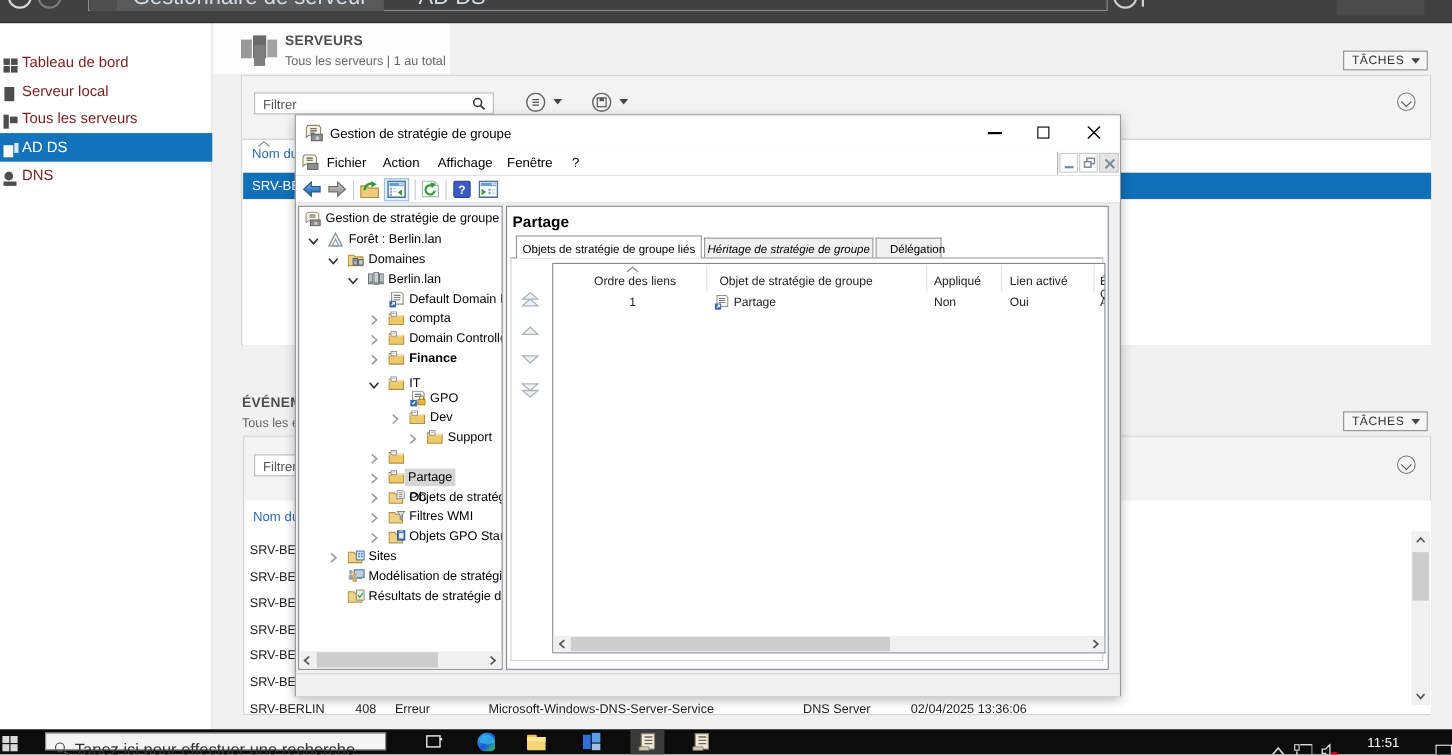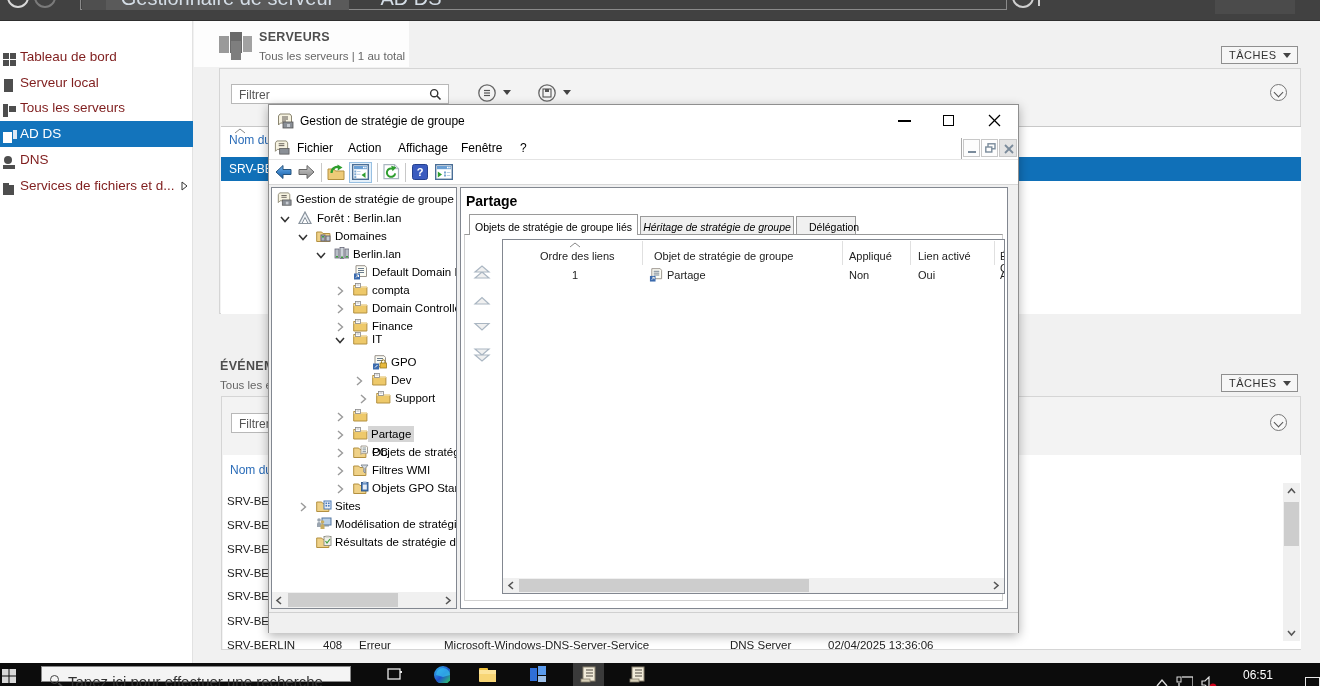--- a/index.html
+++ b/index.html
@@ -102,30 +102,20 @@
           <rect x="10" y="0" width="4" height="9" fill="#dce8f4"></rect>
         </svg></span>
       <span class="txt">AD DS</span>
     </div>
   <div class="sbitem" style="top:126px;">
       <span class="ico"><svg width="14" height="14">
           <circle cx="5" cy="4" r="4" fill="#4e4e4e"></circle>
           <rect x="0" y="9" width="12" height="4" fill="#4e4e4e"></rect>
         </svg></span>
       <span class="txt">DNS</span>
-    </div>
-  <div class="sbitem" style="top:152px;">
-      <span class="ico"><svg width="14" height="14">
-          <rect x="0" y="3" width="11" height="10" fill="#4e4e4e"></rect>
-          <rect x="0" y="1" width="6" height="3" fill="#4e4e4e"></rect>
-        </svg></span>
-      <span class="txt">Services de fichiers et d...</span>
-    <svg style="position:absolute; right:5px; top:8px;" width="7" height="10">
-        <path d="M1 1 L6 5 L1 9 Z" fill="none" stroke="#333" stroke-width="1"></path>
-      </svg>
     </div>
 </div>
 
 <div id="content"></div>
 
 <div class="abs" style="left:194px; top:21px; width:215px; height:46px; background:#fdfdfd; z-index:1;"></div>
 
 <div class="abs" style="left:219px; top:32px; width:34px; height:29px; z-index:2;">
 <svg width="34" height="29">
       <rect x="0" y="4" width="10" height="17" fill="#9a9a9a"></rect>
@@ -433,24 +423,24 @@
     <div class="ti" style="left:0; top:129px; width:186px;">
       <svg class="chv" style="left:63px;" width="10" height="10">
           <path d="M3 1 L7.5 5 L3 9" fill="none" stroke="#9a9a9a" stroke-width="1.4"></path>
         </svg>
       <svg class="tico" style="left:81px;" width="15" height="14">
           <path d="M0.7 2.5 h5 l1.2 1.5 h7 v8 h-13.2 z" fill="#eec96a" stroke="#b39040" stroke-width="1"></path>
           <path d="M0.7 4 h13.2" stroke="#f7e3ae" stroke-width="1.5"></path>
           <rect x="2.5" y="0.5" width="5" height="4" fill="#fff" stroke="#888" stroke-width="0.8"></rect>
           <line x1="3.5" y1="2" x2="6.5" y2="2" stroke="#999" stroke-width="0.7"></line>
         </svg>
-      <span style="position:absolute; left:100px;">Finance</span>
-    </div>
-
-    <div class="ti" style="left:0; top:142px; width:186px;">
+      <span style="position:absolute; left:100px;font-weight:bold;">Finance</span>
+    </div>
+
+    <div class="ti" style="left:0; top:152px; width:186px;">
       <svg class="chv" style="left:63px;" width="10" height="10">
           <path d="M1 3 L5 7.5 L9 3" fill="none" stroke="#333" stroke-width="1.5"></path>
         </svg>
       <svg class="tico" style="left:81px;" width="15" height="14">
           <path d="M0.7 2.5 h5 l1.2 1.5 h7 v8 h-13.2 z" fill="#eec96a" stroke="#b39040" stroke-width="1"></path>
           <path d="M0.7 4 h13.2" stroke="#f7e3ae" stroke-width="1.5"></path>
           <rect x="2.5" y="0.5" width="5" height="4" fill="#fff" stroke="#888" stroke-width="0.8"></rect>
           <line x1="3.5" y1="2" x2="6.5" y2="2" stroke="#999" stroke-width="0.7"></line>
         </svg>
       <span style="position:absolute; left:100px;">IT</span>
@@ -477,21 +467,21 @@
         </svg>
       <svg class="tico" style="left:100px;" width="15" height="14">
           <path d="M0.7 2.5 h5 l1.2 1.5 h7 v8 h-13.2 z" fill="#eec96a" stroke="#b39040" stroke-width="1"></path>
           <path d="M0.7 4 h13.2" stroke="#f7e3ae" stroke-width="1.5"></path>
           <rect x="2.5" y="0.5" width="5" height="4" fill="#fff" stroke="#888" stroke-width="0.8"></rect>
           <line x1="3.5" y1="2" x2="6.5" y2="2" stroke="#999" stroke-width="0.7"></line>
         </svg>
       <span style="position:absolute; left:119px;">Dev</span>
     </div>
 
-    <div class="ti" style="left:4px; top:201px; width:186px;">
+    <div class="ti" style="left:16px; top:201px; width:186px;">
       <svg class="chv" style="left:82px;" width="10" height="10">
           <path d="M3 1 L7.5 5 L3 9" fill="none" stroke="#9a9a9a" stroke-width="1.4"></path>
         </svg>
       <svg class="tico" style="left:100px;" width="15" height="14">
           <path d="M0.7 2.5 h5 l1.2 1.5 h7 v8 h-13.2 z" fill="#eec96a" stroke="#b39040" stroke-width="1"></path>
           <path d="M0.7 4 h13.2" stroke="#f7e3ae" stroke-width="1.5"></path>
           <rect x="2.5" y="0.5" width="5" height="4" fill="#fff" stroke="#888" stroke-width="0.8"></rect>
           <line x1="3.5" y1="2" x2="6.5" y2="2" stroke="#999" stroke-width="0.7"></line>
         </svg>
       <span style="position:absolute; left:119px;">Support</span>
@@ -745,15 +735,15 @@
     </svg>
   <svg class="tbico" style="left:1176px; top:13px;" width="18" height="14">
       <rect x="3" y="1" width="14" height="10" fill="none" stroke="#dcdcdc" stroke-width="1.3"></rect>
       <rect x="0" y="0" width="6" height="7" fill="#0c0c0c"></rect>
       <rect x="1" y="1" width="4" height="5" fill="none" stroke="#dcdcdc" stroke-width="1"></rect>
     </svg>
   <svg class="tbico" style="left:1200px; top:13px;" width="18" height="14">
       <path d="M2 5 L5 5 L9 1 L9 13 L5 9 L2 9 Z" fill="none" stroke="#dcdcdc" stroke-width="1.2"></path>
       <circle cx="13" cy="11" r="3.5" fill="#d0021b"></circle>
     </svg>
-  <div id="tbtime">06:51</div>
+  <div id="tbtime">11:51</div>
   <div class="abs" style="left:1305px; top:14px; width:15px; height:12px; border:1.5px solid #e8e8e8; background:#0c0c0c;"></div>
 </div>
 
 </body></html>

